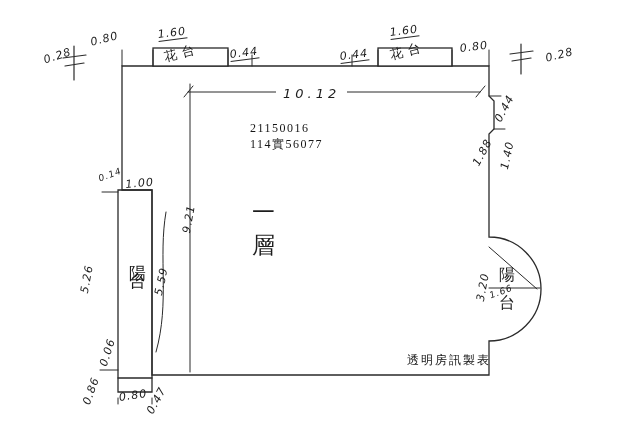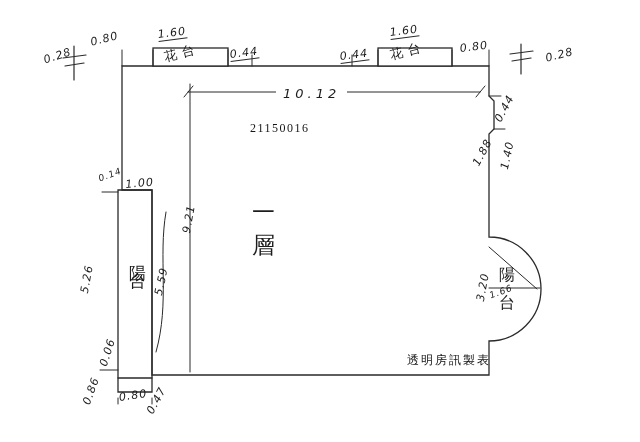--- a/index.html
+++ b/index.html
@@ -130,16 +130,17 @@
   <span class="txt cjk" style="left:388px;top:47px;font-size:13px;letter-spacing:5px;transform:rotate(-15deg);">花台</span>
 
   <div class="txt cjk v-text" style="left:248px;top:200px;font-size:23px;letter-spacing:16px;">一層</div>
 
   <div class="txt cjk v-text" style="left:126px;top:252px;font-size:17px;letter-spacing:6px;">陽台</div>
 
   <div class="txt cjk v-text" style="left:496px;top:255px;font-size:16px;letter-spacing:26px;">陽台</div>
 
   <span class="txt stamp" style="left:250px;top:121px;">21150016</span>
 
+  <span class="txt stamp" style="left:250px;top:136px;">114實56077</span>
 
   <span class="txt credit" style="left:407px;top:352px;">透明房訊製表</span>
 
 </div>
 
 </body></html>

